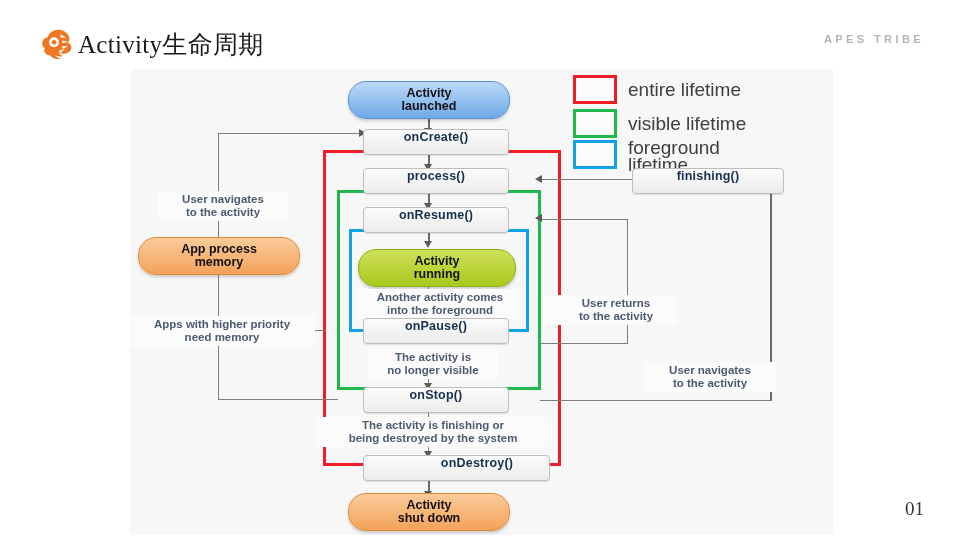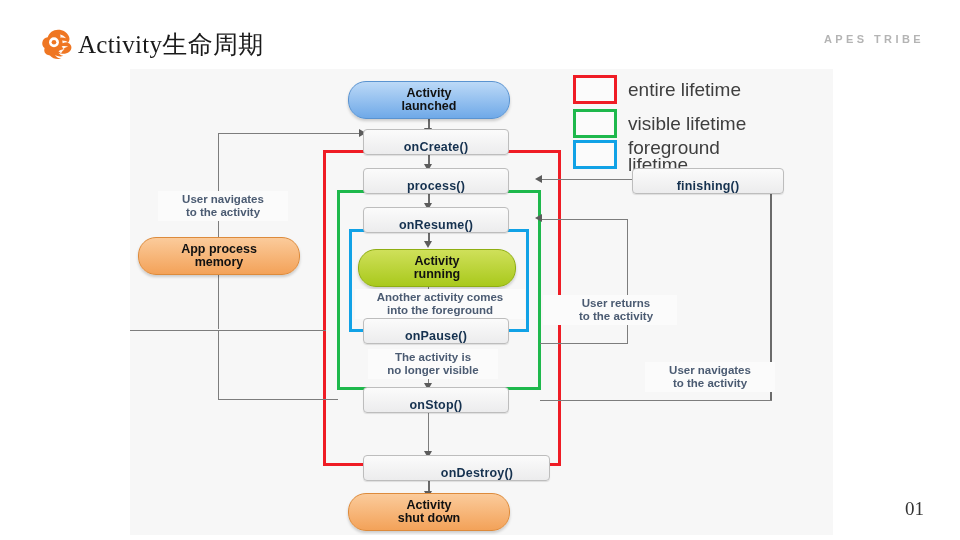--- a/index.html
+++ b/index.html
@@ -34,21 +34,21 @@
     position:absolute;left:130px;top:69px;width:703px;height:466px;
     background:#f7f7f7;overflow:hidden;
   }
 
   
   .mbox{
     position:absolute;height:24px;
     background:linear-gradient(#fbfbfb,#ececed);
     border:1px solid #bdbdbd;border-radius:4px;
     box-shadow:0 1px 1px rgba(0,0,0,.10);
-    display:flex;align-items:flex-end;justify-content:center;
+    display:flex;align-items:flex-start;justify-content:center;
     font-size:12.5px;font-weight:bold;color:#15314f;
     letter-spacing:.2px;
   }
   
   .pill{
     position:absolute;height:36px;border-radius:18px;
     display:flex;align-items:center;justify-content:center;
     text-align:center;font-size:12.5px;font-weight:bold;color:#111;
     line-height:13px;box-shadow:0 2px 3px rgba(0,0,0,.18);
   }
@@ -222,38 +222,42 @@
       <span>onPause()</span>
     </div>
 
     <div class="cap" style="left:238px;top:280px;width:122px;">The activity is
 no longer visible</div>
 
     <div class="mbox" style="left:233px;top:318px;width:144px;">
       <span>onStop()</span>
     </div>
 
+    <div class="cap" style="left:185px;top:348px;width:228px;">The activity is finishing or
+being destroyed by the system</div>
 
     <div class="mbox" style="left:233px;top:386px;width:144px;padding-left:41px;">
       <span>onDestroy()</span>
     </div>
 
     <div class="pill orange" style="left:218px;top:424px;width:160px;">
       <span style="white-space:pre-line;">Activity
 shut down</span>
     </div>
 
     <div class="cap" style="left:28px;top:122px;width:122px;">User navigates
 to the activity</div>
 
     <div class="pill orange" style="left:8px;top:168px;width:160px;">
       <span style="white-space:pre-line;">App process
 memory</span>
     </div>
 
+    <div class="cap" style="left:-1px;top:247px;width:178px;">Apps with higher priority
+need memory</div>
 
     <div class="mbox" style="left:502px;top:99px;width:150px;">
       <span>finishing()</span>
     </div>
 
     <div class="cap" style="left:413px;top:226px;width:114px;padding-left:16px;">User returns
 to the activity</div>
 
     <div class="cap" style="left:515px;top:293px;width:122px;">User navigates
 to the activity</div>

